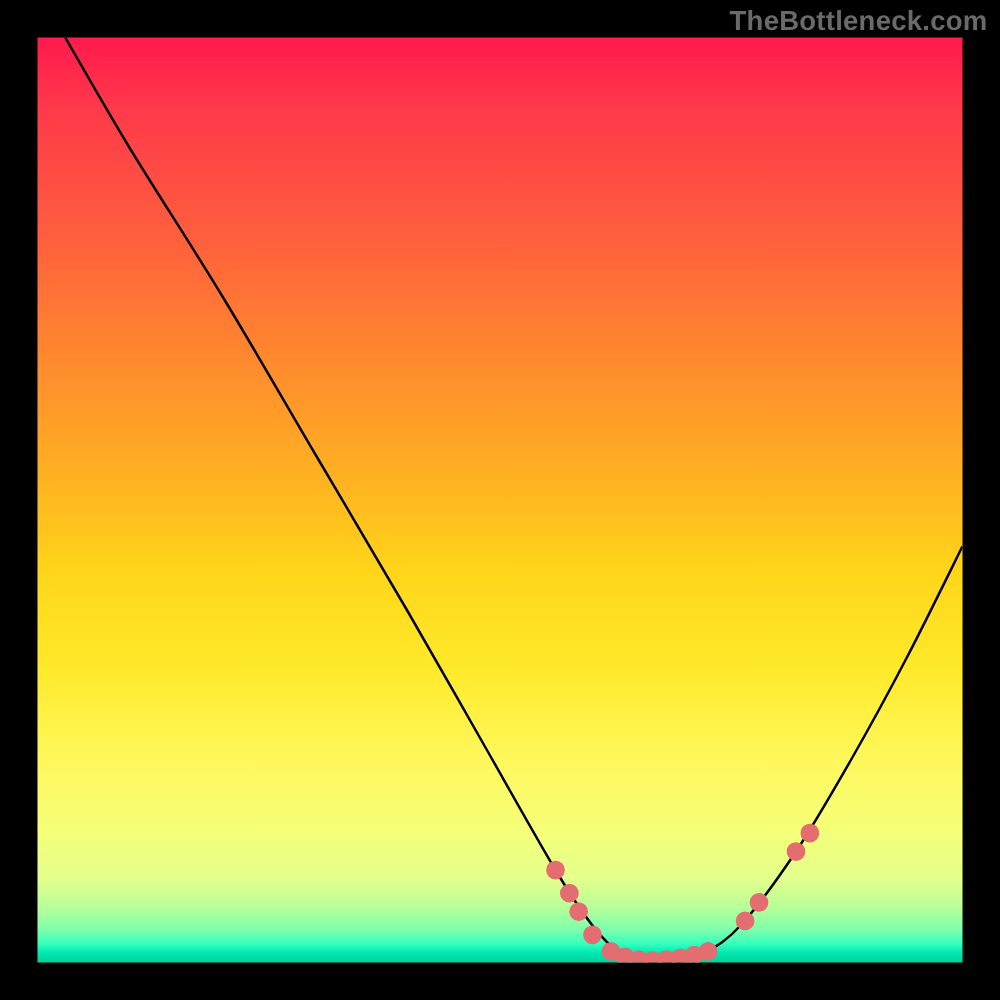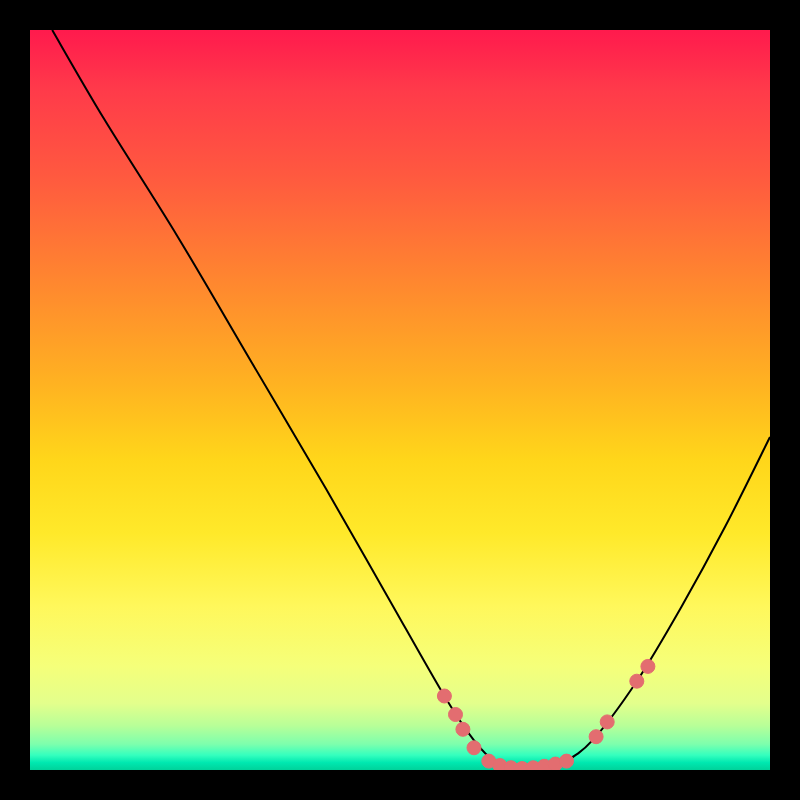--- a/index.html
+++ b/index.html
@@ -72,20 +72,21 @@
   }
   .svg-layer circle.pt {
     fill: #e36d70;
     stroke: #e36d70;
   }
 </style>
 </head>
 <body>
 
 <div class="frame">
+  <div class="watermark">TheBottleneck.com</div>
 
   <div class="plot">
     <div class="gradient-bg"></div>
     <svg class="svg-layer" viewBox="0 0 740 740" preserveAspectRatio="none">
       <path id="curve-path" class="curve" d="M 22.20 0.00 C 30.83 14.80, 53.03 54.27, 74.00 88.80 C 94.97 123.33, 123.33 166.50, 148.00 207.20 C 172.67 247.90, 197.33 291.07, 222.00 333.00 C 246.67 374.93, 273.80 420.57, 296.00 458.80 C 318.20 497.03, 335.47 527.87, 355.20 562.40 C 374.93 596.93, 399.60 641.33, 414.40 666.00 C 429.20 690.67, 435.37 699.30, 444.00 710.40 C 452.63 721.50, 458.80 727.67, 466.20 732.60 C 473.60 737.53, 481.00 738.77, 488.40 740.00 C 495.80 741.23, 503.20 741.23, 510.60 740.00 C 518.00 738.77, 524.17 737.53, 532.80 732.60 C 541.43 727.67, 550.07 723.97, 562.40 710.40 C 574.73 696.83, 592.00 673.40, 606.80 651.20 C 621.60 629.00, 636.40 603.10, 651.20 577.20 C 666.00 551.30, 680.80 524.17, 695.60 495.80 C 710.40 467.43, 732.60 421.80, 740.00 407.00"></path>
       <g id="dots-group">
           <circle class="pt" cx="414.40" cy="666.00" r="7"></circle>
           <circle class="pt" cx="425.50" cy="684.50" r="7"></circle>
           <circle class="pt" cx="432.90" cy="699.30" r="7"></circle>
           <circle class="pt" cx="444.00" cy="717.80" r="7"></circle>

